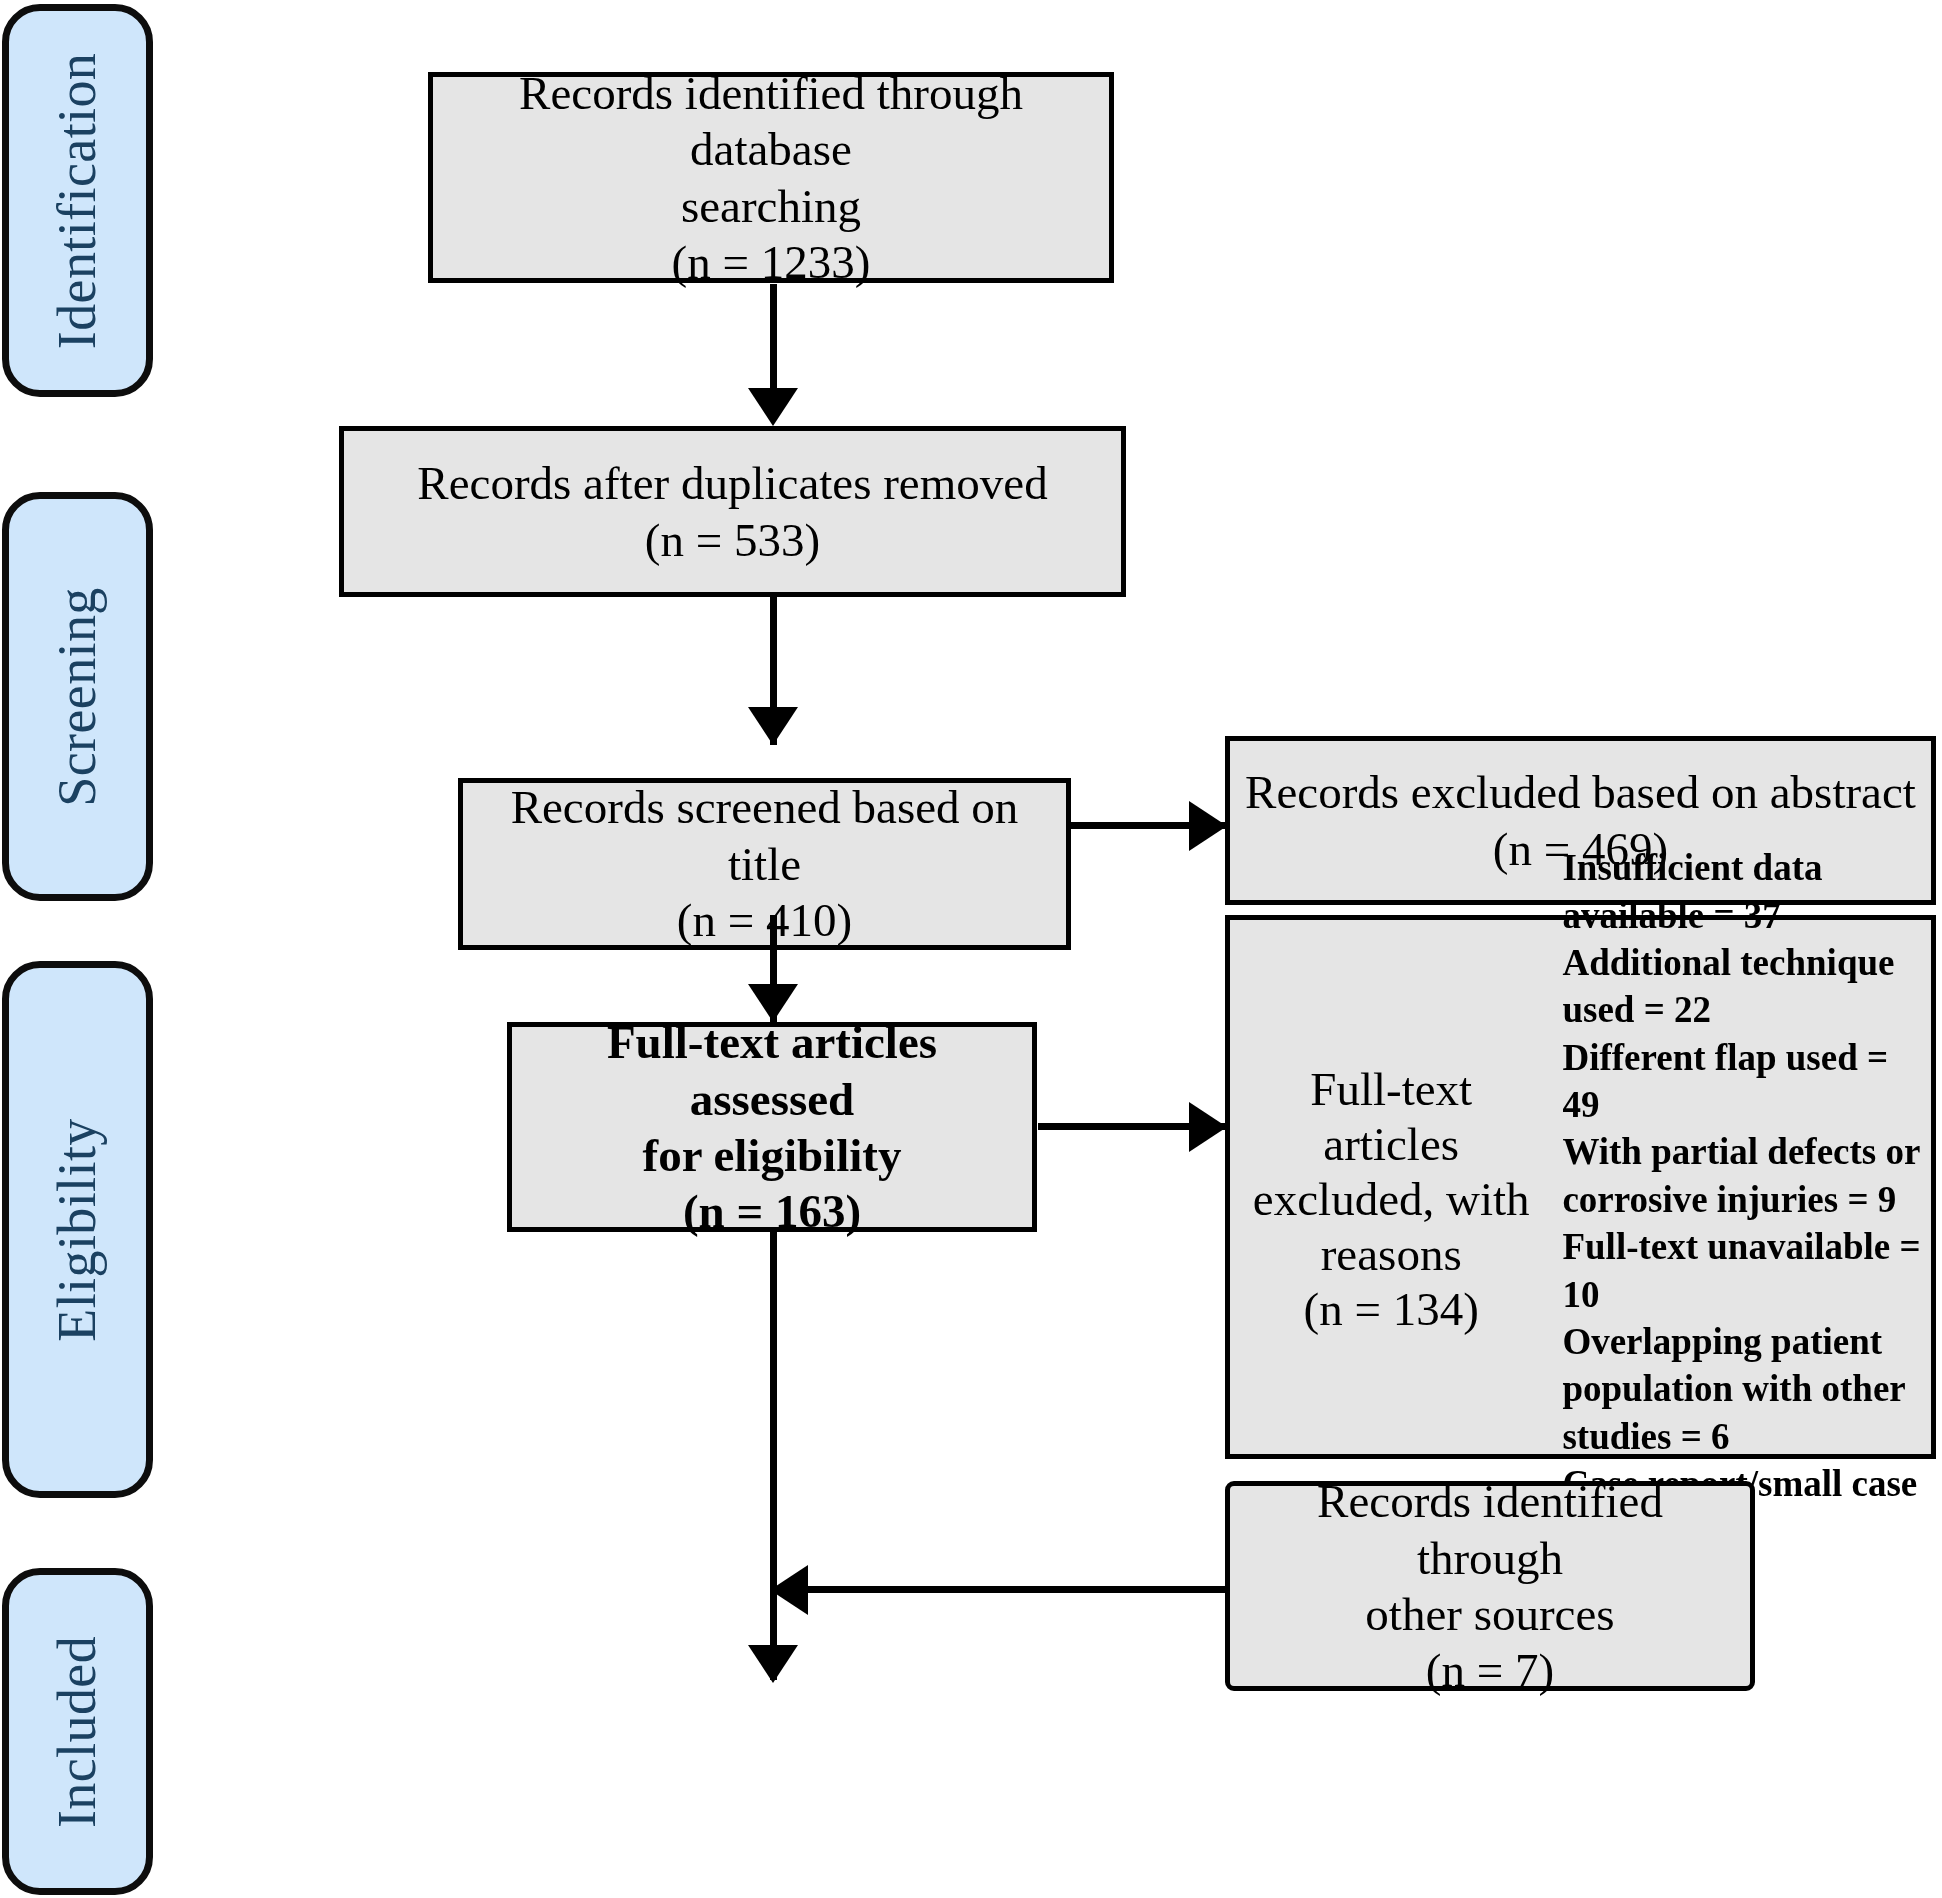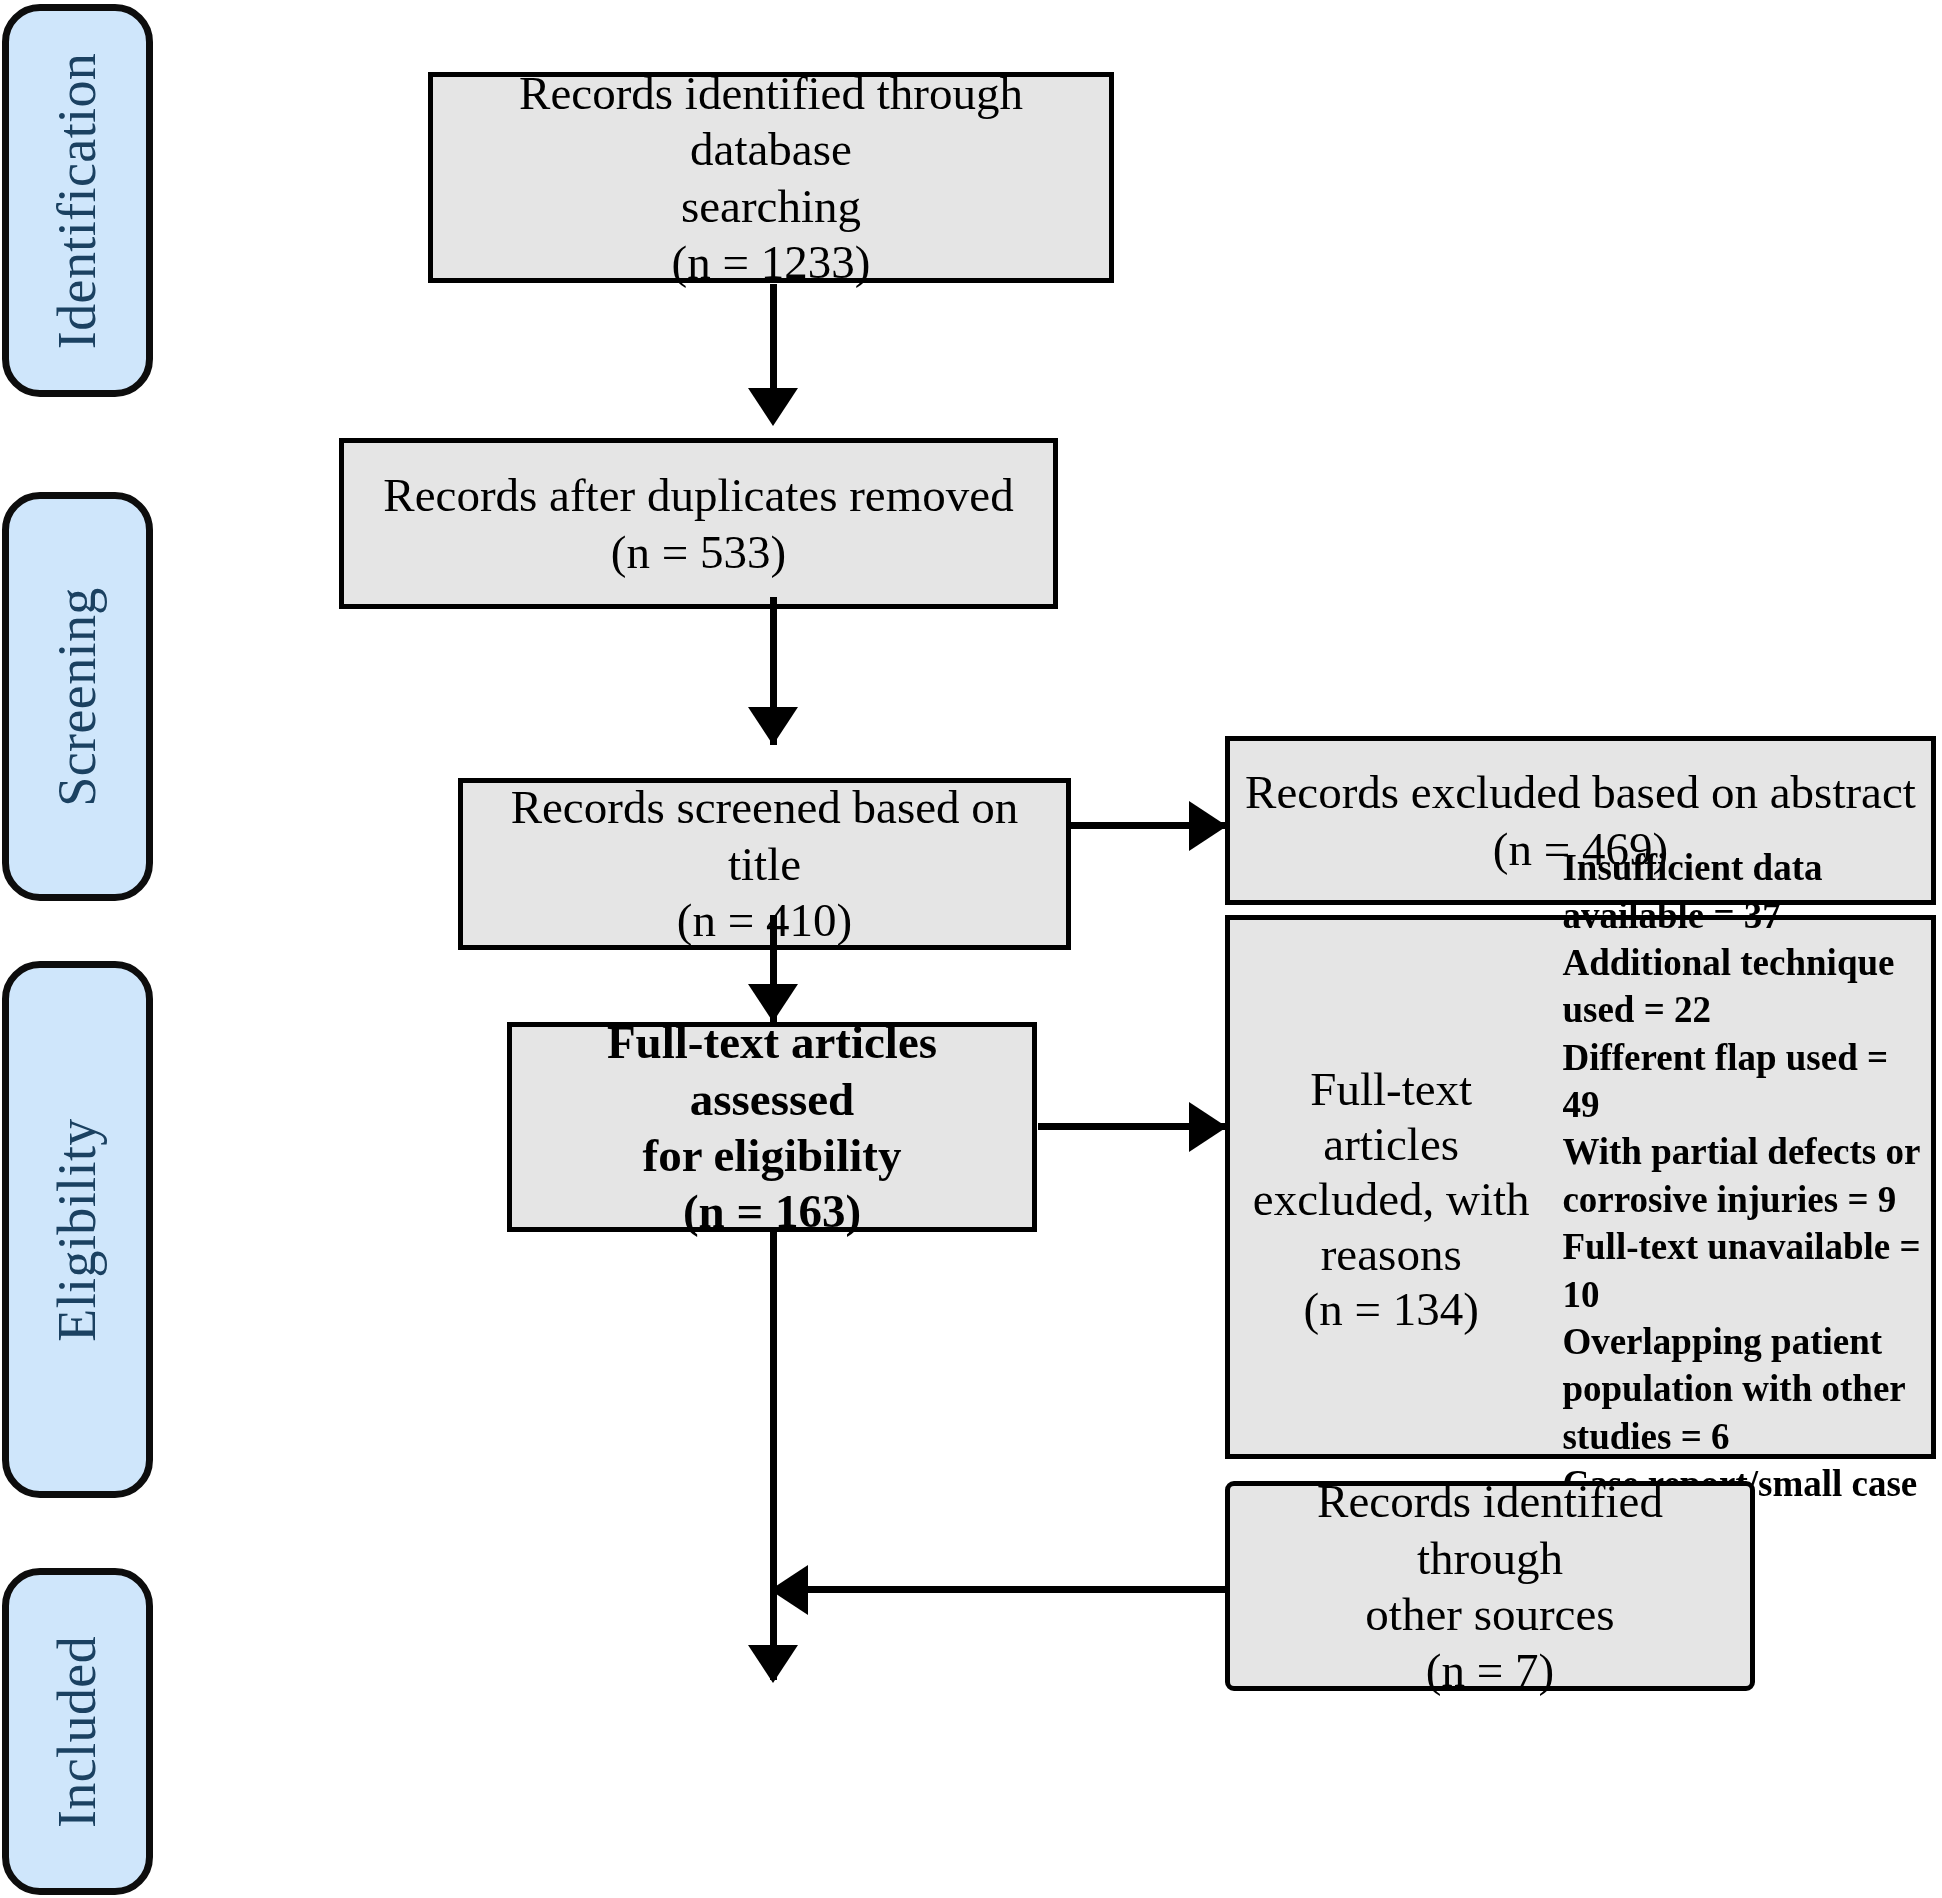--- a/index.html
+++ b/index.html
@@ -133,21 +133,21 @@
 
   <div class="node" style="left:428px; top:72px; width:686px; height:211px;">
     <span class="node-text">Records identified through database
 searching
 (n = 1233)</span>
   </div>
 
   <div class="vline" style="left:770px; top:284px; height:127px;"></div>
   <div class="arrow-down" style="left:748px; top:388px;"></div>
 
-  <div class="node" style="left:339px; top:438px; width:719px; height:171px;">
+  <div class="node" style="left:339px; top:426px; width:787px; height:171px;">
     <span class="node-text">Records after duplicates removed
 (n = 533)</span>
   </div>
 
   <div class="vline" style="left:770px; top:597px; height:148px;"></div>
   <div class="arrow-down" style="left:748px; top:707px;"></div>
 
   <div class="node" style="left:458px; top:730px; width:613px; height:172px;margin-top:48px;">
     <span class="node-text">Records screened based on title
 (n = 410)</span>

